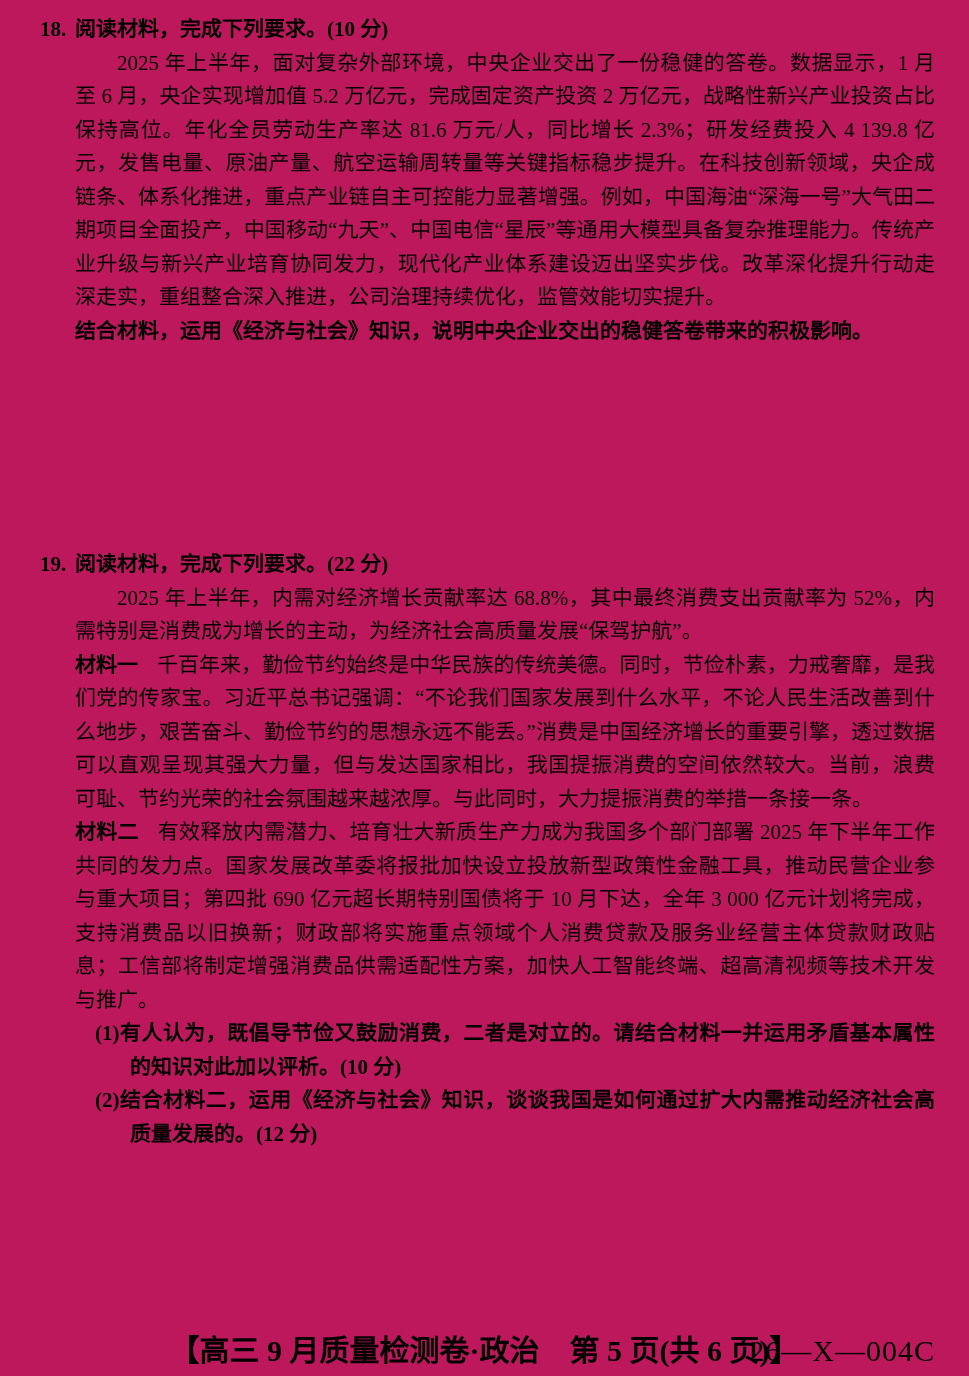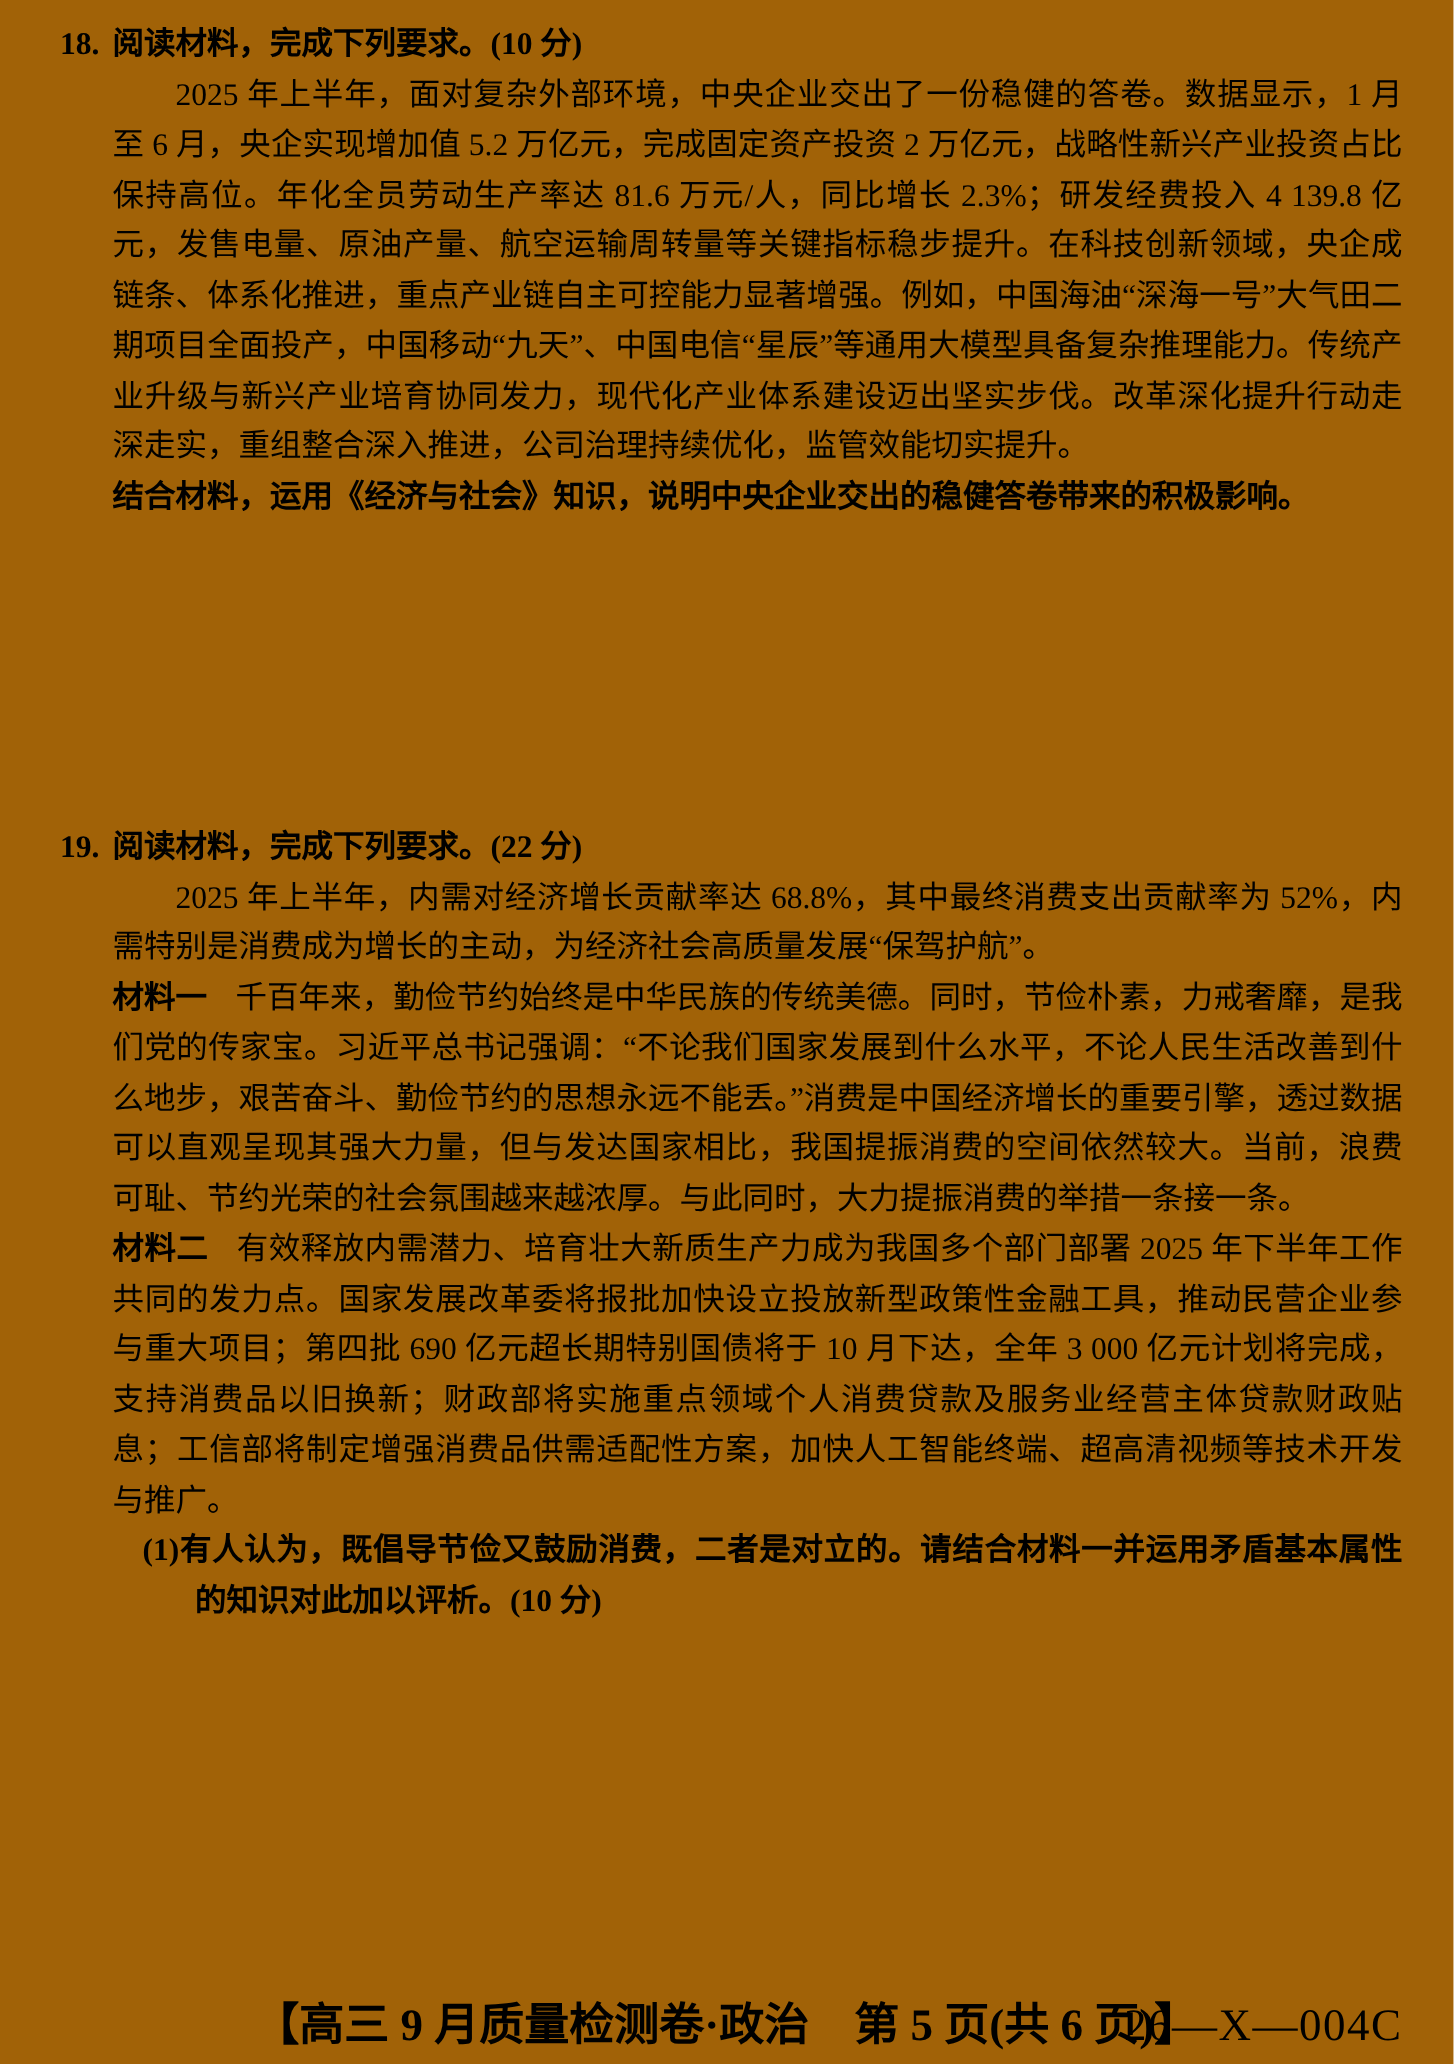--- a/index.html
+++ b/index.html
@@ -4,21 +4,21 @@
 <style>
   html, body {
     margin: 0;
     padding: 0;
     background: #ffffff;
   }
   .sheet {
     position: relative;
     width: 969px;
     height: 1376px;
-    background: #a16207;
+    background: #be185d;
     color: #000000;
     font-family: "Liberation Serif", "DejaVu Serif", serif;
     font-size: 21px;
     line-height: 33.5px;
     box-sizing: border-box;
     padding: 13px 34px 0 40px;
     overflow: hidden;
   }
   p { margin: 0; }
   .q-head {
@@ -97,20 +97,21 @@
 
   <div class="answer-space"></div>
 
   <section>
     <p class="q-head"><span class="q-num">19.</span><span>阅读材料，完成下列要求。(22 分)</span></p>
     <div class="q-body">
       <p class="q-para first-indent">2025 年上半年，内需对经济增长贡献率达 68.8%，其中最终消费支出贡献率为 52%，内需特别是消费成为增长的主动，为经济社会高质量发展“保驾护航”。</p>
       <p class="q-para"><span class="m-label">材料一</span><span>千百年来，勤俭节约始终是中华民族的传统美德。同时，节俭朴素，力戒奢靡，是我们党的传家宝。习近平总书记强调：“不论我们国家发展到什么水平，不论人民生活改善到什么地步，艰苦奋斗、勤俭节约的思想永远不能丢。”消费是中国经济增长的重要引擎，透过数据可以直观呈现其强大力量，但与发达国家相比，我国提振消费的空间依然较大。当前，浪费可耻、节约光荣的社会氛围越来越浓厚。与此同时，大力提振消费的举措一条接一条。</span></p>
       <p class="q-para"><span class="m-label">材料二</span><span>有效释放内需潜力、培育壮大新质生产力成为我国多个部门部署 2025 年下半年工作共同的发力点。国家发展改革委将报批加快设立投放新型政策性金融工具，推动民营企业参与重大项目；第四批 690 亿元超长期特别国债将于 10 月下达，全年 3 000 亿元计划将完成，支持消费品以旧换新；财政部将实施重点领域个人消费贷款及服务业经营主体贷款财政贴息；工信部将制定增强消费品供需适配性方案，加快人工智能终端、超高清视频等技术开发与推广。</span></p>
       <p class="subq"><span class="subq-label">(1)</span><span>有人认为，既倡导节俭又鼓励消费，二者是对立的。请结合材料一并运用矛盾基本属性的知识对此加以评析。(10 分)</span></p>
+      <p class="subq"><span class="subq-label">(2)</span><span>结合材料二，运用《经济与社会》知识，谈谈我国是如何通过扩大内需推动经济社会高质量发展的。(12 分)</span></p>
     </div>
   </section>
 
   <div class="footer">
     <span class="footer-title">【高三 9 月质量检测卷·政治　第 5 页(共 6 页)】</span>
     <span class="footer-code">26—X—004C</span>
   </div>
 
 </div>
 

